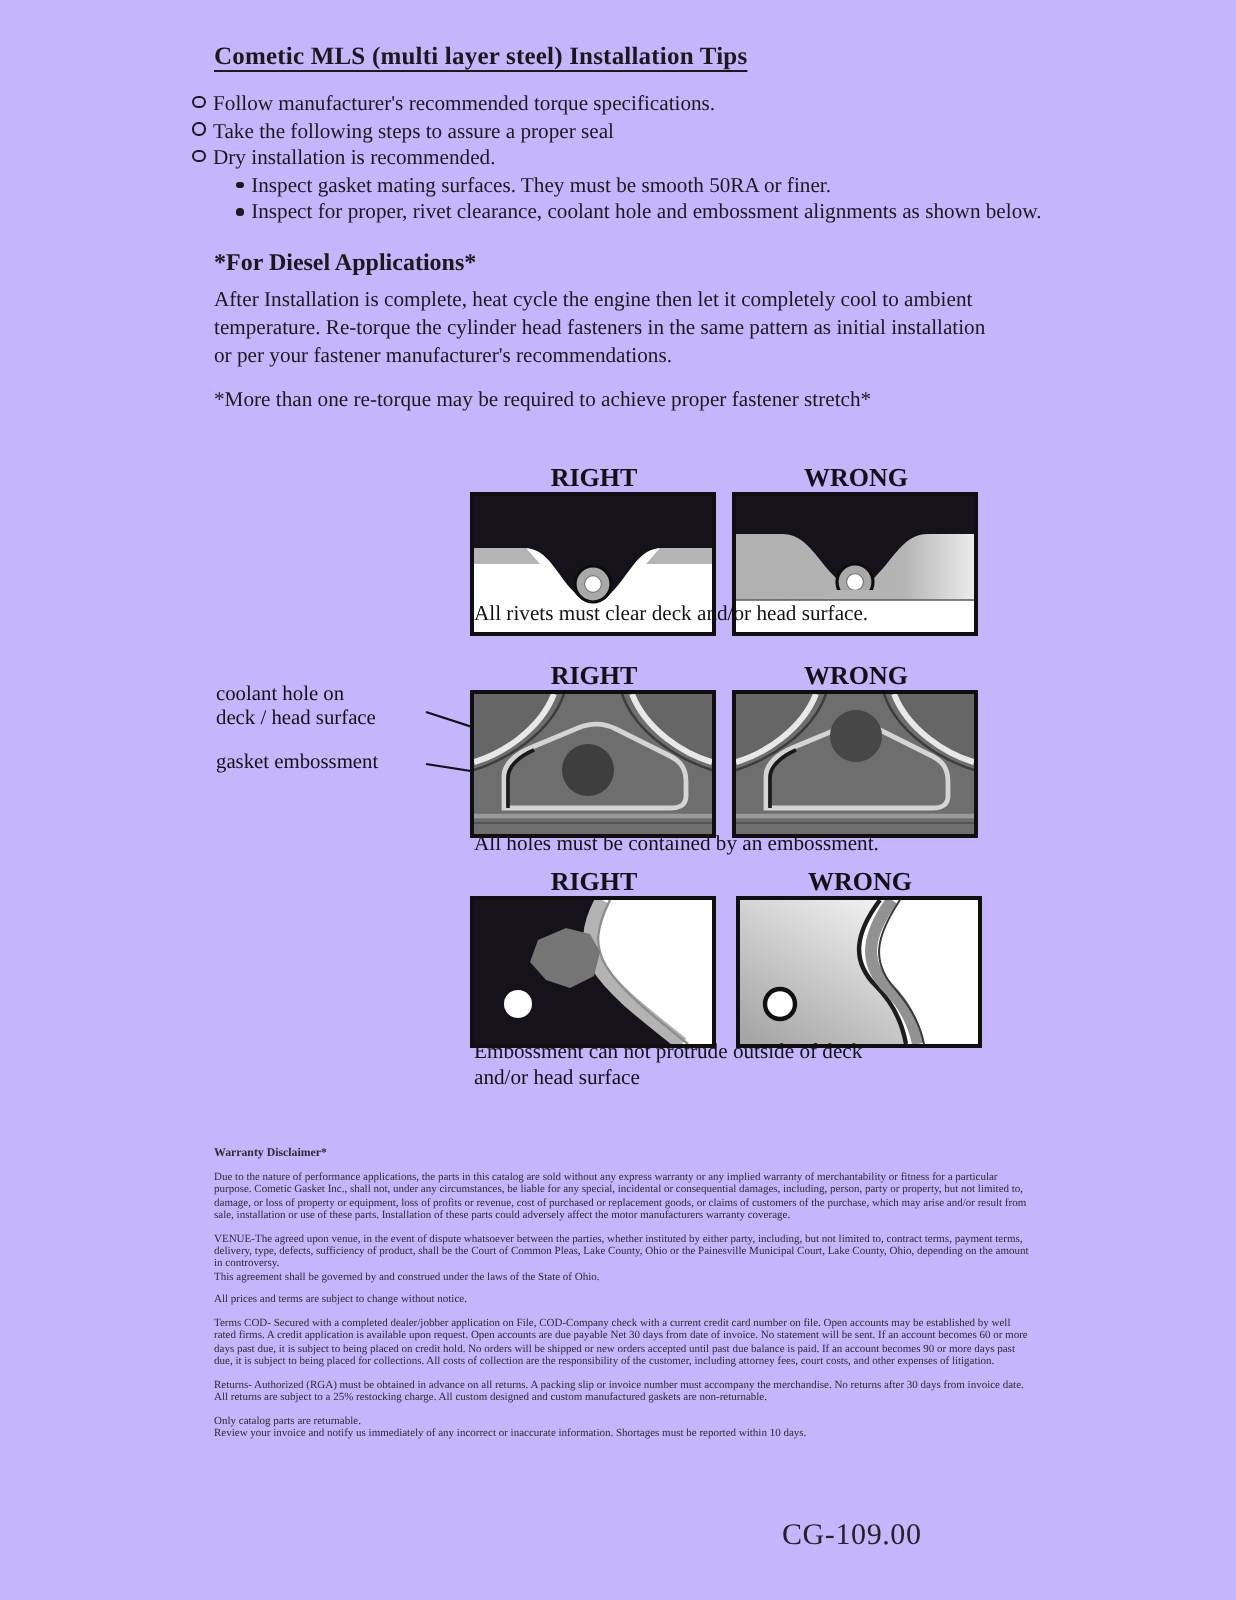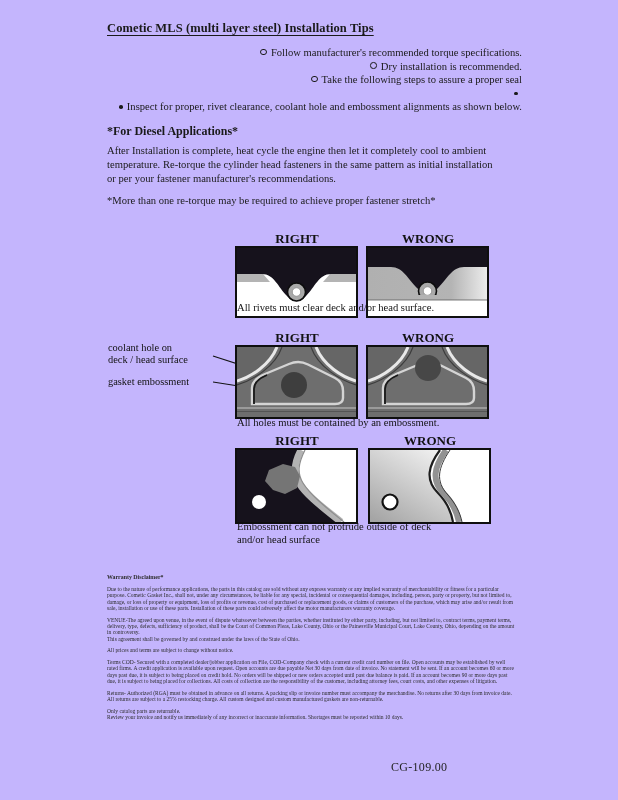--- a/index.html
+++ b/index.html
@@ -2,55 +2,55 @@
 <html><head>
 <meta charset="utf-8">
 <style>
   html,body{margin:0;padding:0;background:#fff;}
   .page{position:relative;width:618px;height:800px;background:#c4b5fd;overflow:hidden;
         font-family:Liberation Serif, serif;color:#1a1a1a;}
   
   .doc{position:absolute;left:96px;top:21px;width:426px;}
   .title{margin:0 0 10px 11px;font-size:12.5px;font-weight:bold;letter-spacing:.1px;
          text-decoration:underline;text-underline-offset:3px;text-decoration-thickness:1.4px;}
-  .bullet,.subbullet{font-size:10.6px;line-height:13.6px;white-space:pre-line;text-align:right;}
+  .bullet,.subbullet{font-size:10.6px;line-height:13.6px;white-space:pre-line;}
   .bullet .mk{display:inline-block;width:4.5px;height:4.5px;border:1px solid #1a1a1a;border-radius:50%;
               margin-right:4px;vertical-align:1px;}
   .subbullet{margin-left:22px;}
   .subbullet .mk{display:inline-block;width:3.6px;height:3.6px;background:#1a1a1a;border-radius:50%;
               margin-right:4px;vertical-align:1.5px;}
   .h2{margin:10px 0 5px 11px;font-size:12px;font-weight:bold;}
   .para{margin:0 0 9px 11px;font-size:10.6px;line-height:13.8px;white-space:pre-line;}
   
   .diagrams{position:absolute;left:0;top:230px;width:562px;height:330px;}
   .dlabel{position:absolute;width:124px;text-align:center;font-size:13px;font-weight:600;color:#121212;}
   .panel{position:absolute;width:119px;border:2.5px solid #0f0f0f;line-height:0;background:#fff;}
   .dcaption{position:absolute;left:237px;font-size:10.6px;color:#121212;white-space:pre-line;line-height:12.5px;}
   .ann{position:absolute;left:108px;width:102px;text-align:left;font-size:10.4px;line-height:11.5px;
        color:#121212;white-space:pre-line;}
   .leaders{position:absolute;left:0;top:0;}
   
   .legal{position:absolute;left:107px;top:574px;width:410px;color:#2c2c2c;}
   .legal-h{font-size:5.9px;font-weight:bold;margin:0 0 6px 0;}
   .legal p{font-size:5.5px;line-height:6.3px;margin:0 0 5.5px 0;white-space:pre-line;}
   
-  .footer-code{position:absolute;left:391px;top:760px;font-size:12px;color:#232323;letter-spacing:.3px;text-align:right;}
+  .footer-code{position:absolute;left:391px;top:760px;font-size:15px;color:#232323;letter-spacing:.3px;text-align:right;}
 </style>
 </head>
 <body>
 
 <div class="page">
 
   <div class="doc">
     <h1 class="title">Cometic MLS (multi layer steel) Installation Tips</h1>
 
     <div class="bullet"><span class="mk"></span><span>Follow manufacturer's recommended torque specifications.</span></div>
+    <div class="bullet"><span class="mk"></span><span>Take the following steps to assure a proper seal</span></div>
     <div class="bullet"><span class="mk"></span><span>Dry installation is recommended.</span></div>
-    <div class="bullet"><span class="mk"></span><span>Take the following steps to assure a proper seal</span></div>
-    <div class="subbullet"><span class="mk"></span></div>
+    <div class="subbullet"><span class="mk"></span><span>Inspect gasket mating surfaces.  They must be smooth 50RA or finer.</span></div>
     <div class="subbullet"><span class="mk"></span><span>Inspect for proper, rivet clearance, coolant hole and embossment alignments as shown below.</span></div>
 
     <h2 class="h2">*For Diesel Applications*</h2>
     <p class="para">After Installation is complete, heat cycle the engine then let it completely cool to ambient
 temperature. Re-torque the cylinder head fasteners in the same pattern as initial installation
 or per your fastener manufacturer's recommendations.</p>
     <p class="para">*More than one re-torque may be required to achieve proper fastener stretch*</p>
   </div>
 
   <div class="diagrams">

